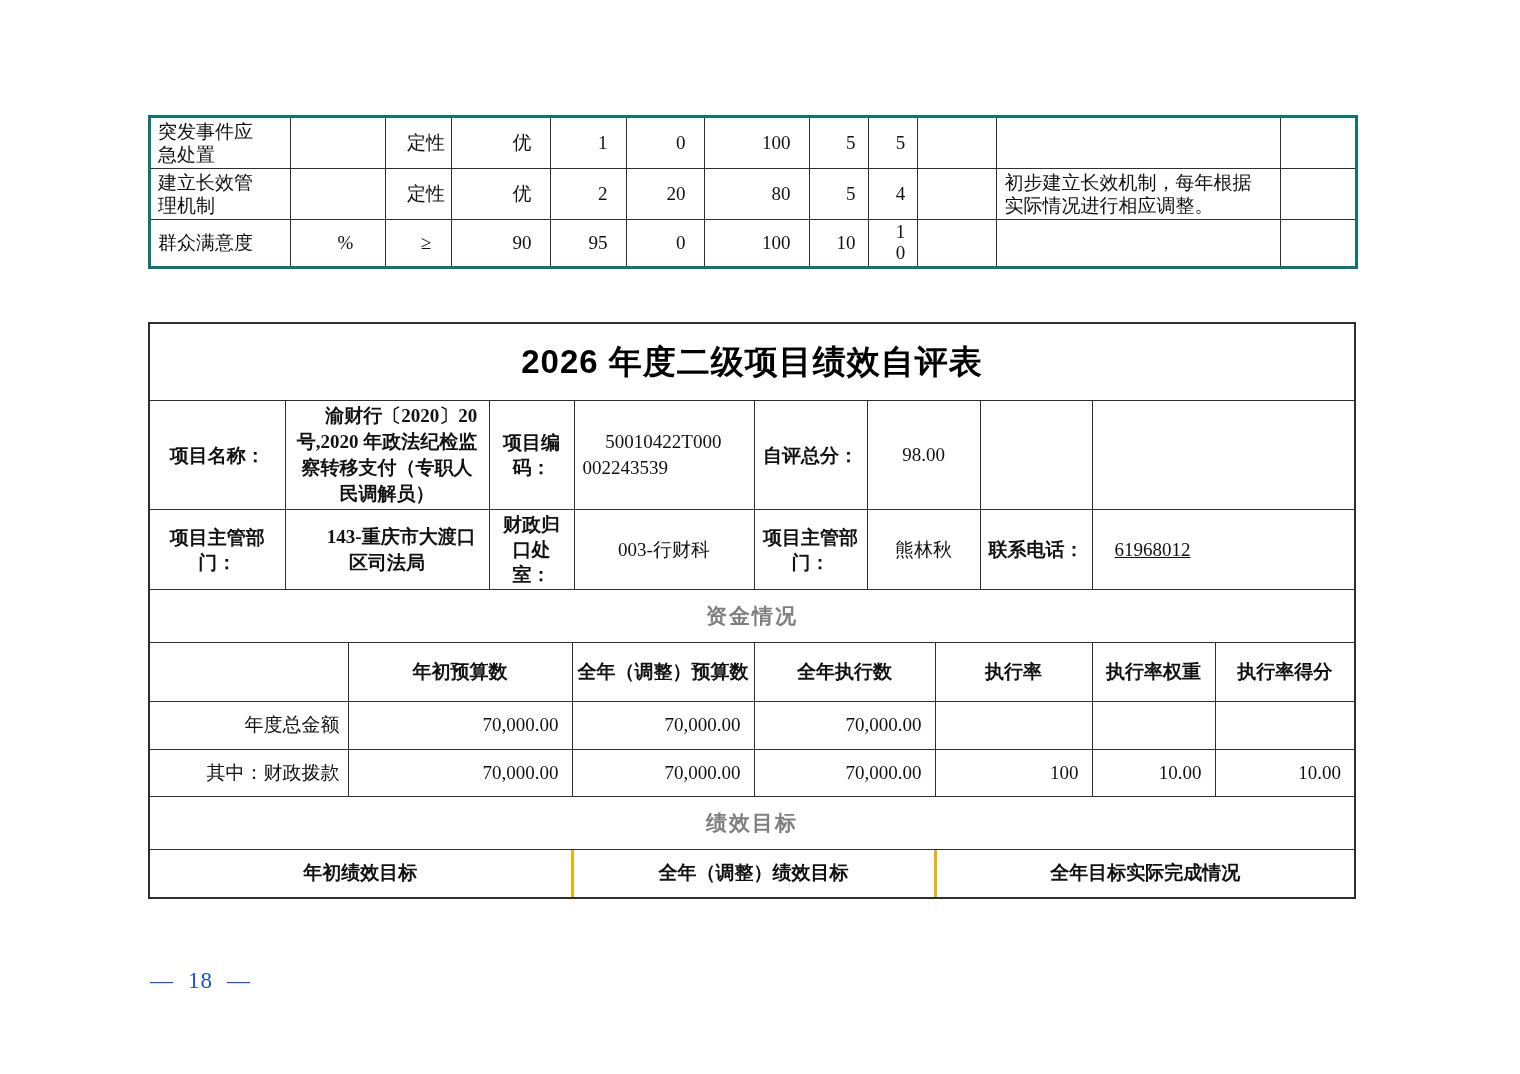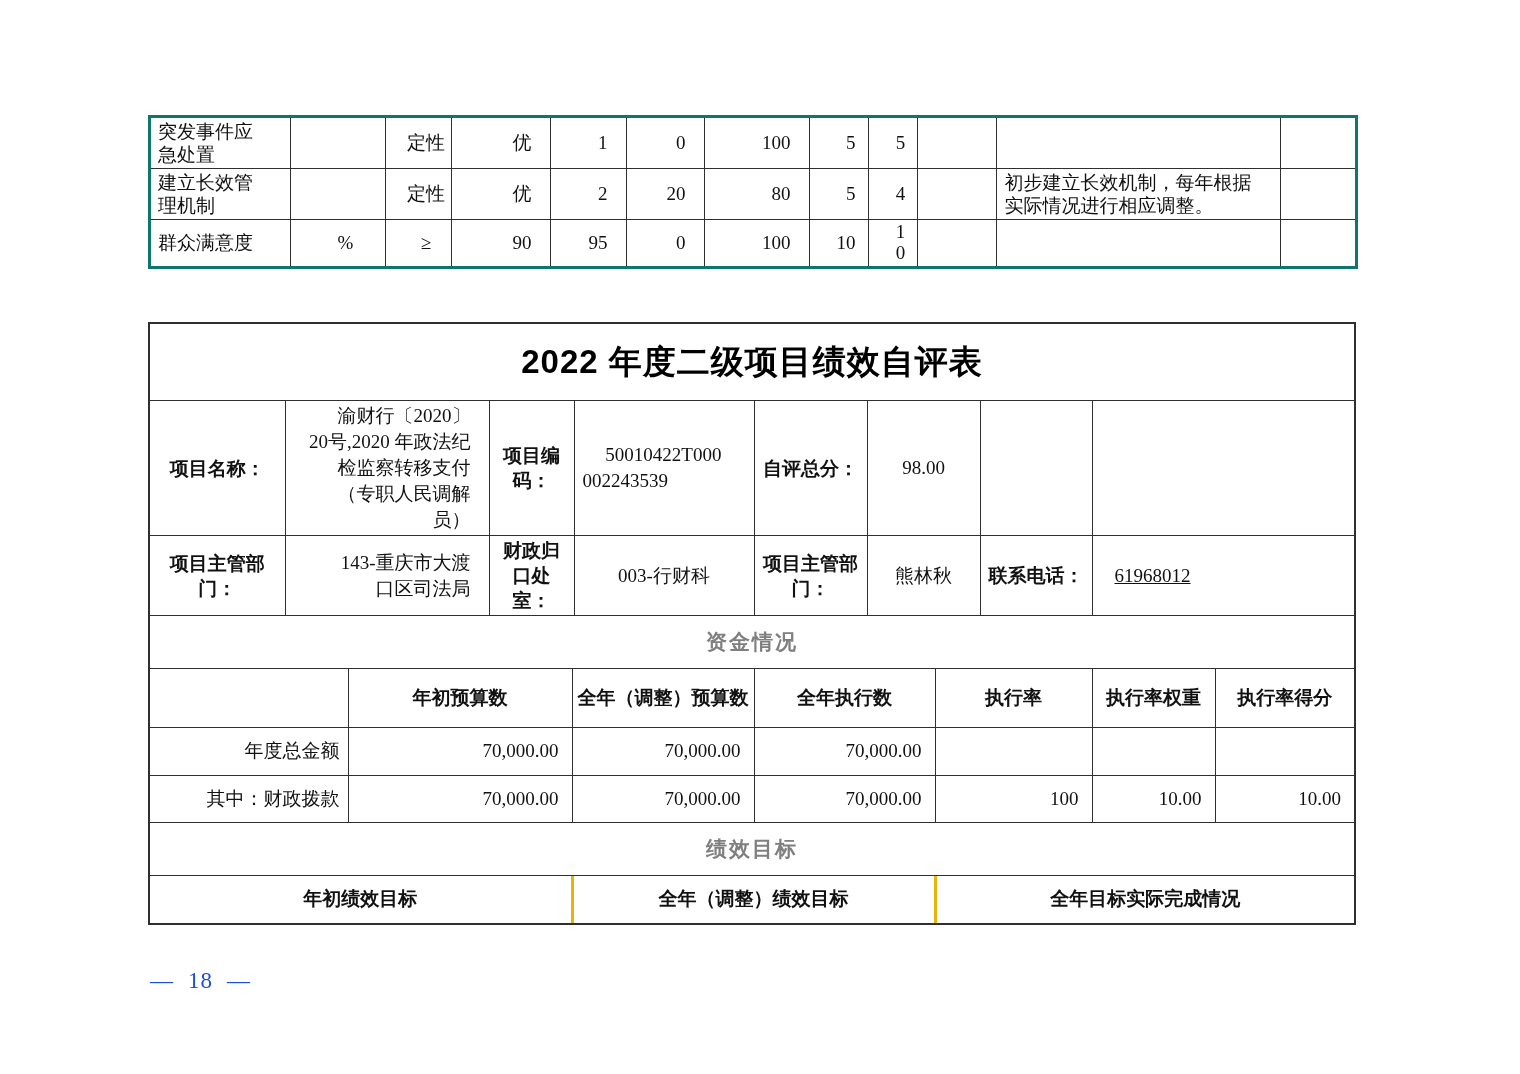--- a/index.html
+++ b/index.html
@@ -98,24 +98,25 @@
   .info-table tr td:last-child { border-right: none; text-decoration: underline; }
 
   .lbl {
     font-family: "Liberation Sans", "DejaVu Sans", sans-serif;
     font-weight: bold;
     text-align: center;
     line-height: 25px;
     padding: 2px 6px;
   }
   .val-indent {
-    text-align: right;
-    padding: 2px 18px;
+    text-align: center;
+    padding: 2px 8px;
     line-height: 26px;
     text-indent: 1.5em;
+    font-weight: bold;
   }
   .val-code {
     text-align: left;
     padding: 2px 26px 2px 8px;
     line-height: 26px;
     text-indent: 1.2em;
     word-break: break-all;
   }
   .val-center { text-align: center; }
   .val-left { text-align: left; padding-left: 22px; }
@@ -231,21 +232,21 @@
         <td class="tt-note"></td>
         <td></td>
       </tr>
     </tbody>
       </table>
   </div>
 
   <div class="main-table">
 
     <div class="title-row">
-      <span class="doc-title">2022 年度二级项目绩效自评表</span>
+      <span class="doc-title">2026 年度二级项目绩效自评表</span>
     </div>
 
     <table class="info-table">
       <colgroup>
         <col style="width:135px">
           <col style="width:204px">
           <col style="width:85px">
           <col style="width:180px">
         <col style="width:113px">
           <col style="width:113px">

